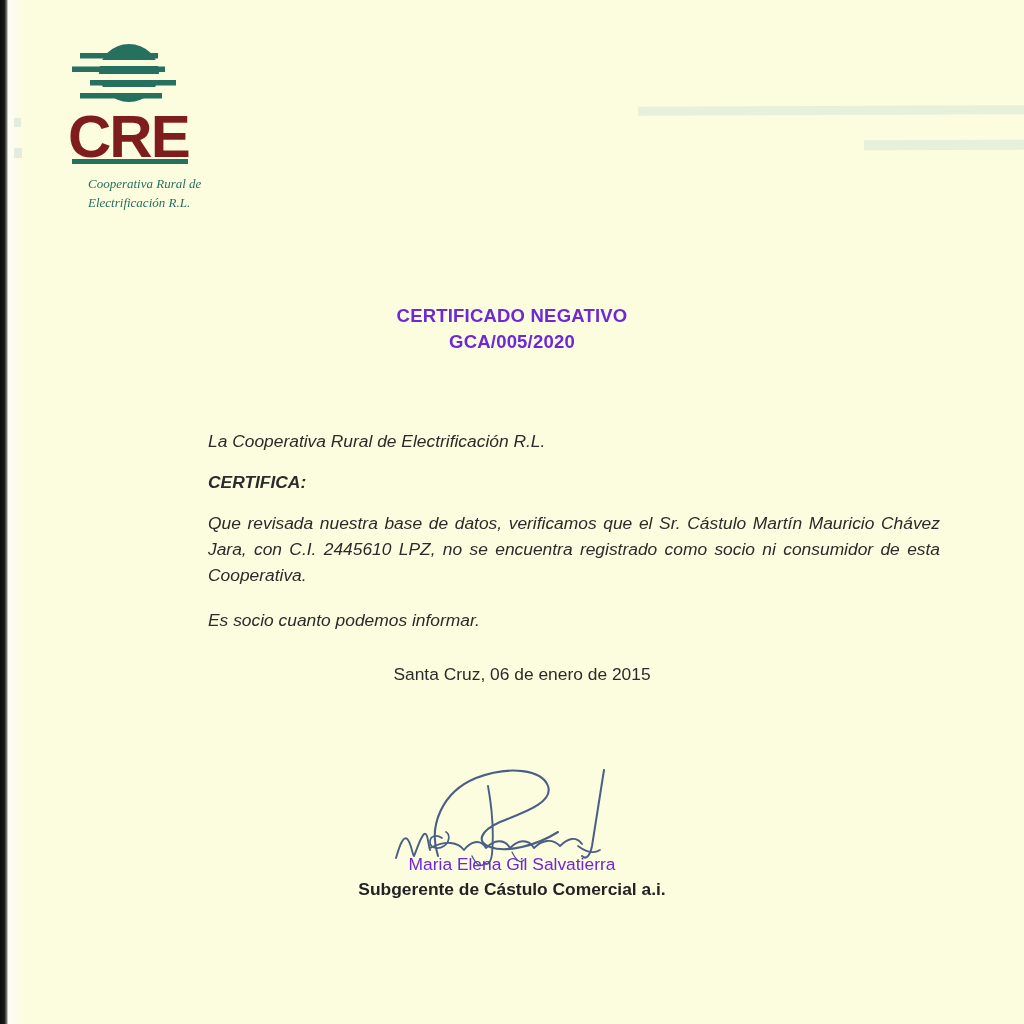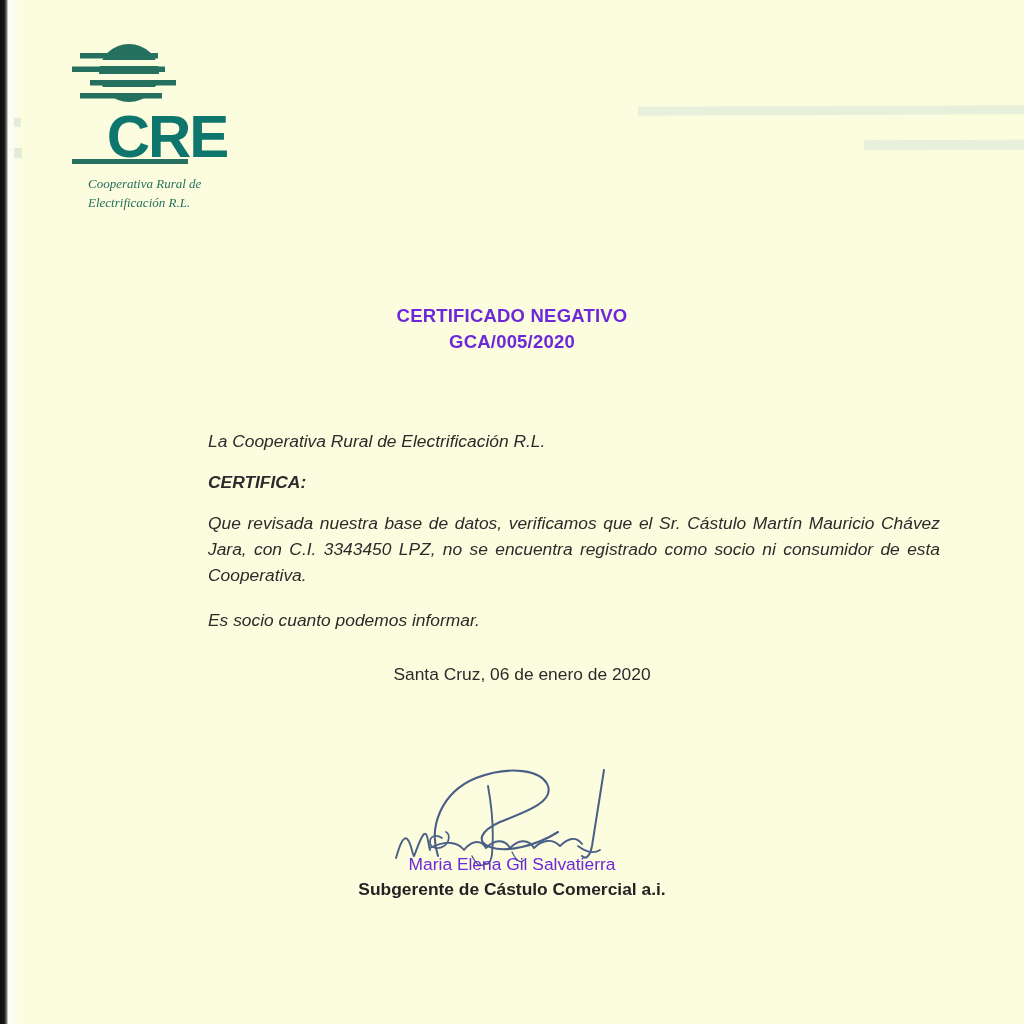--- a/index.html
+++ b/index.html
@@ -59,22 +59,21 @@
   }
   .logo-mark svg { display: block; }
   .logo-word {
     margin-top: 2px;
     margin-left: 2px;
     font-family: "Liberation Sans", sans-serif;
     font-weight: bold;
     font-size: 60px;
     line-height: 58px;
     letter-spacing: -2px;
-    color: #0f766e;
-    text-align: center;
+    color: #7f1d1d;
   }
   .logo-underbar {
     position: relative;
     width: 116px;
     height: 7px;
     margin-left: 6px;
     margin-top: -7px;
   }
   .logo-underbar span {
     position: absolute;
@@ -198,25 +197,25 @@
   </div>
 
   <div id="doc-title">
     <div class="t-line">CERTIFICADO NEGATIVO</div>
     <div class="t-line">GCA/005/2020</div>
   </div>
 
   <div id="body-block">
     <p class="para tight">La Cooperativa Rural de Electrificación R.L.</p>
     <p class="para bold tight">CERTIFICA:</p>
-    <p class="para justify">Que revisada nuestra base de datos, verificamos que el Sr. Cástulo Martín Mauricio Chávez Jara, con C.I. 3343450 LPZ, no se encuentra registrado como socio ni consumidor de esta Cooperativa.</p>
+    <p class="para justify">Que revisada nuestra base de datos, verificamos que el Sr. Cástulo Martín Mauricio Chávez Jara, con C.I. 2445610 LPZ, no se encuentra registrado como socio ni consumidor de esta Cooperativa.</p>
     <p class="para">Es socio cuanto podemos informar.</p>
   </div>
 
-  <div id="date-line">Santa Cruz, 06 de enero de 2020</div>
+  <div id="date-line">Santa Cruz, 06 de enero de 2015</div>
 
   <div id="sig-area">
     <div id="sig-ink">
       <svg width="280" height="110" viewBox="0 0 280 110" xmlns="http://www.w3.org/2000/svg">
         <g fill="none" stroke="#4a5f86" stroke-linecap="round" stroke-linejoin="round">
 
           <path d="M66 100 C56 70, 70 36, 104 22 C138 9, 170 14, 176 30
                    C182 47, 150 57, 128 66 C108 75, 104 86, 118 91
                    C134 97, 164 90, 186 76" stroke-width="2.1"></path>
 

